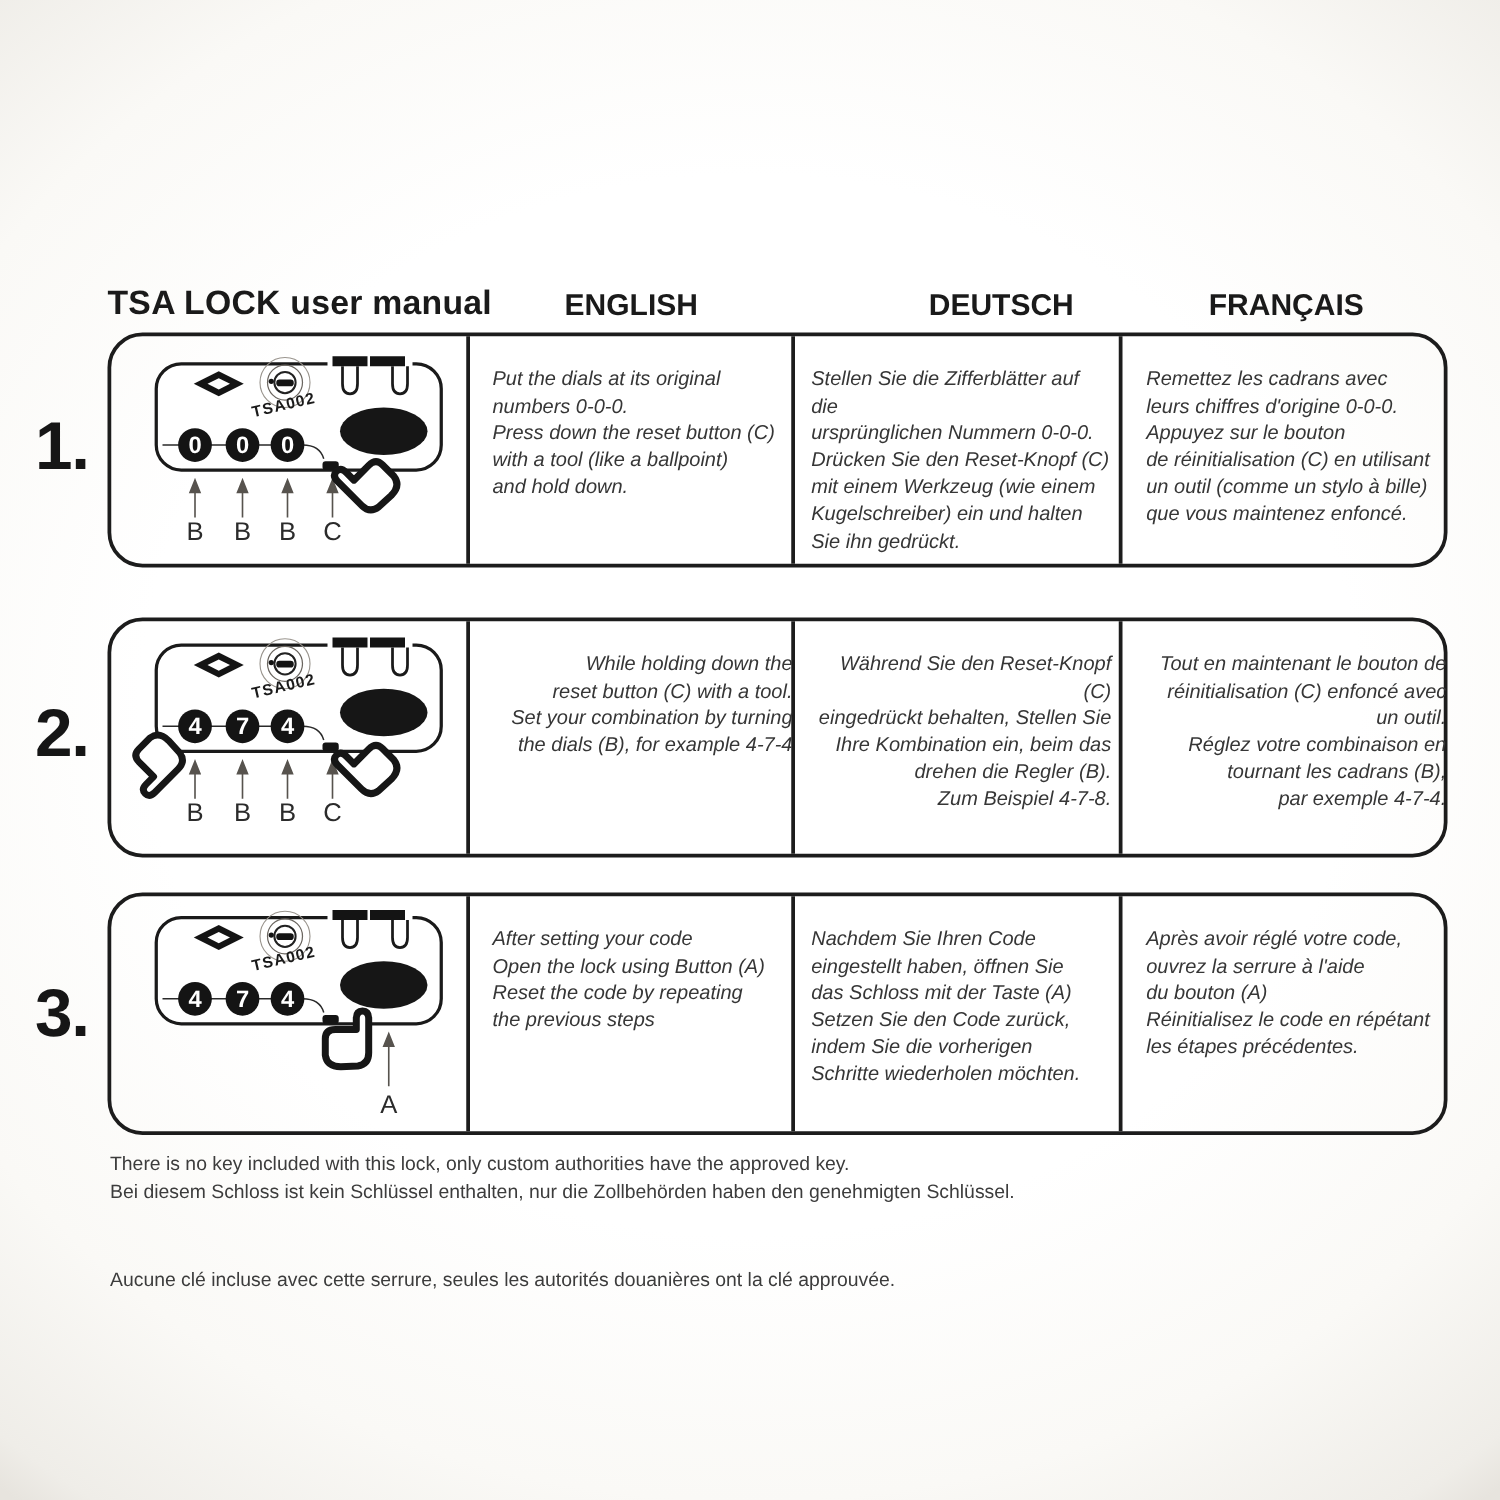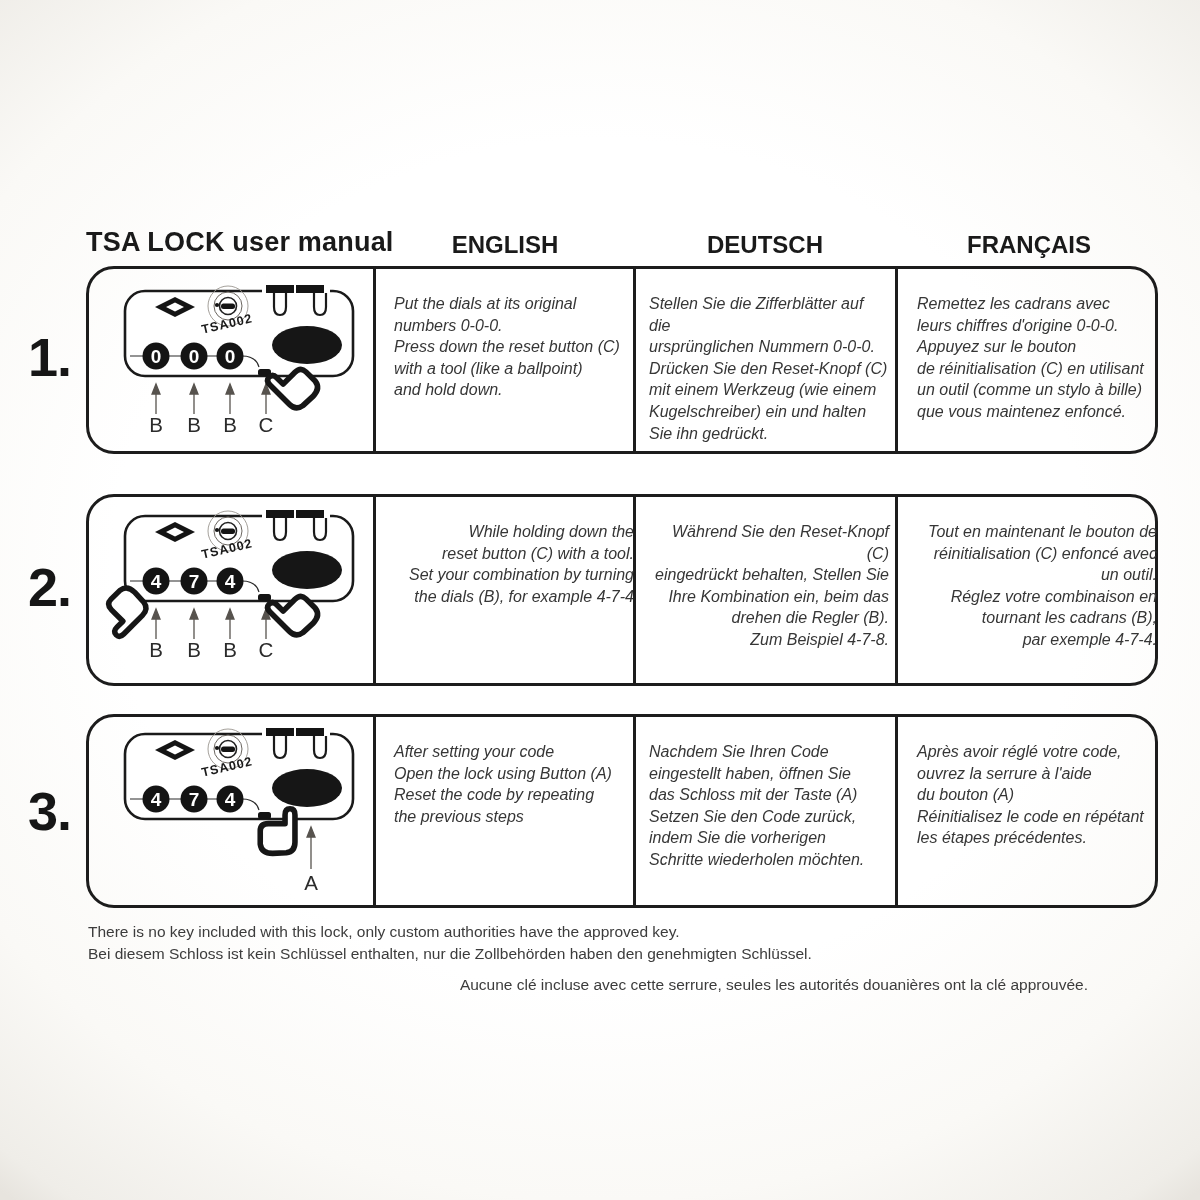--- a/index.html
+++ b/index.html
@@ -3,34 +3,34 @@
 <meta charset="utf-8">
 <style>
   html,body { margin:0; padding:0; background:#e9e7e3; }
   .page {
     position:relative; width:1200px; height:1200px; overflow:hidden;
     background: radial-gradient(ellipse 78% 68% at 50% 47%, #ffffff 52%, #faf9f6 78%, #efede8 96%, #e7e4de 100%);
     font-family:"Liberation Sans","DejaVu Sans",sans-serif; color:#1a1a1a;
   }
   .title { position:absolute; left:86px; top:227px; font-size:27px; font-weight:bold; letter-spacing:.2px; }
   .lang  { position:absolute; top:231px; width:210px; text-align:center; font-size:24px; font-weight:bold; }
-  #lang-en { left:400px; } #lang-de { left:660px; } #lang-fr { left:924px; }
+  #lang-en { left:400px; } #lang-de { left:696px; } #lang-fr { left:924px; }
   .rowbox { position:absolute; left:86px; width:1066px; border:3px solid #1c1c1c; border-radius:28px; }
   #box1 { top:266px; height:182px; } #box2 { top:494px; height:186px; } #box3 { top:714px; height:188px; }
   .vdiv { position:absolute; top:0; bottom:0; width:3px; background:#1c1c1c; }
   .vdiv.d1 { left:284px; } .vdiv.d2 { left:544px; } .vdiv.d3 { left:806px; }
   .stepnum { position:absolute; left:28px; width:56px; font-size:54px; font-weight:bold; color:#161616; letter-spacing:-1px; }
   #num1 { top:326px; } #num2 { top:556px; } #num3 { top:780px; }
   .cell { position:absolute; font-size:16px; line-height:21.6px; color:#363636; white-space:pre-line; width:240px;font-style:italic; }
   .cell.en { left:394px; } .cell.de { left:649px; } .cell.fr { left:917px; }
   .r1 { top:293px; } .r2 { top:521px;text-align:right; } .r3 { top:741px; }
   .locksvg { position:absolute; left:90px; width:285px; height:175px; }
   #lock1 { top:281px; } #lock2 { top:506px; } #lock3 { top:724px; }
   .footline { position:absolute; left:88px; width:1000px; font-size:15.5px; line-height:22px; color:#3c3c3c; }
-  #foot1 { top:921px; } #foot2 { top:943px; } #foot3 { top:974px;text-align:right; }
+  #foot1 { top:921px; } #foot2 { top:943px; } #foot3 { top:1014px; }
   .svgletter { font-family:"Liberation Sans","DejaVu Sans",sans-serif; }
 </style>
 </head>
 <body>
 
 <div class="page">
 
   <svg width="0" height="0" style="position:absolute" aria-hidden="true">
     <defs>
       <path id="hand" d="M 0,-2 Q -8,-2 -8,8 L -8,52 Q -8,67 6,69 L 28,70 Q 46,70 48,55 L 48,34 Q 48,22 35,22 L 8,22 L 8,8 Q 8,-2 0,-2 Z" fill="#ffffff" stroke="#161616" stroke-width="9" stroke-linejoin="round"></path>

